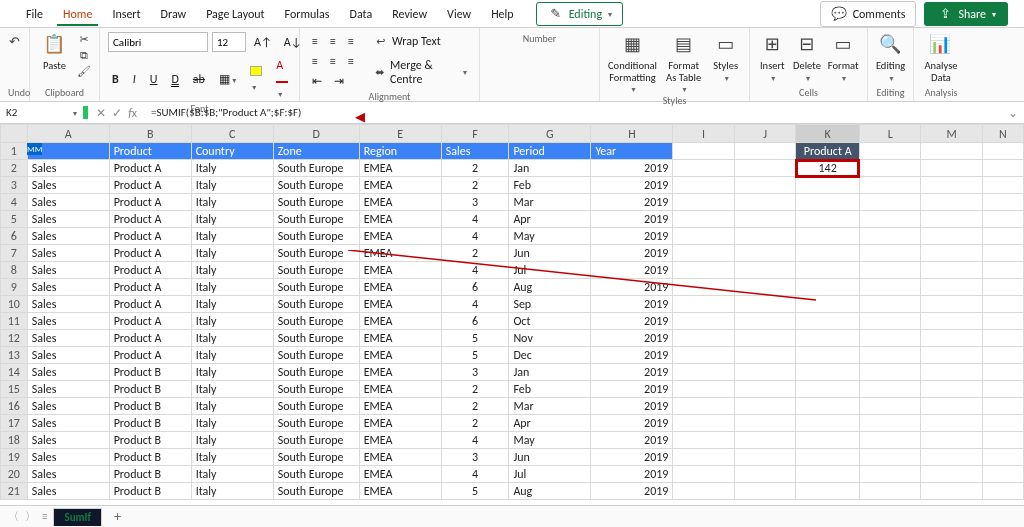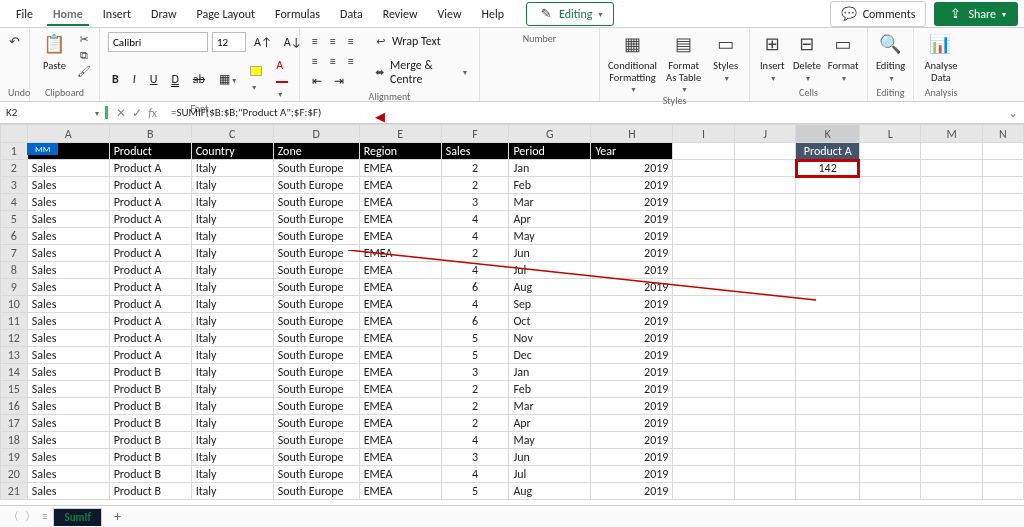--- a/index.html
+++ b/index.html
@@ -1,50 +1,50 @@
 <!DOCTYPE html>
 <html><head>
 <meta charset="utf-8">
 <style>
   * { box-sizing: border-box; font-family: "Segoe UI", Calibri, Arial, sans-serif; }
   html,body { margin:0; padding:0; width:1024px; height:527px; background:#fff; overflow:hidden; font-size:12px; color:#222; }
-  .tabs { display:flex; align-items:center; height:28px; border-bottom:1px solid #d0d0d0; padding:0 6px; gap:0; user-select:none;justify-content:center; }
+  .tabs { display:flex; align-items:center; height:28px; border-bottom:1px solid #d0d0d0; padding:0 16px; gap:0; user-select:none;justify-content:center; }
   .tabs .tab { padding:4px 10px; cursor:default; }
-  .tabs .tab.active { color:#737373; font-weight:700; position:relative; }
+  .tabs .tab.active { color:#c2410c; font-weight:400; position:relative; }
   .tabs .tab.active::after { content:""; position:absolute; left:4px; right:4px; bottom:-1px; height:2px; background:#107c41; }
   .tabs .spacer { flex:1; }
   .btn-edit { border:1px solid #107c41; color:#107c41; padding:2px 10px; border-radius:3px; display:flex; align-items:center; gap:4px; margin-right:10px; }
   .btn-comments { border:1px solid #c9c9c9; padding:3px 10px; border-radius:3px; display:flex; align-items:center; gap:4px; margin-right:8px; }
   .btn-share { background:#107c41; color:#fff; padding:3px 12px; border-radius:3px; display:flex; align-items:center; gap:4px; }
   .ribbon { display:flex; height:74px; border-bottom:1px solid #d0d0d0; background:#fafafa; }
   .group { border-right:1px solid #e3e3e3; padding:4px 8px 0 8px; display:flex; flex-direction:column; justify-content:space-between; }
   .group-body { flex:1; display:flex; align-items:flex-start; gap:6px; }
   .group-label { text-align:center; font-size:10px; color:#666; padding-bottom:2px; }
   .ico { display:inline-flex; align-items:center; justify-content:center; width:18px; height:18px; font-size:13px; color:#444; }
   .ic-sm { width:14px; height:14px; font-size:11px; }
   .stack { display:flex; flex-direction:column; gap:2px; }
   .row { display:flex; align-items:center; gap:4px; }
   .font-select { border:1px solid #bcbcbc; height:20px; padding:0 4px; font-size:11px; background:#fff; }
   .mini-btn { border:1px solid transparent; padding:1px 3px; }
   .chev { font-size:8px; color:#666; margin-left:2px; }
   .big-btn { display:flex; flex-direction:column; align-items:center; justify-content:center; width:54px; gap:2px; font-size:10.5px; text-align:center; line-height:1.1; }
   .big-btn .ico { width:26px; height:26px; font-size:18px; }
   
   .fbar { display:flex; align-items:center; height:22px; border-bottom:1px solid #d0d0d0; }
-  .name-box { width:108px; border-right:3px solid #22c55e; padding:0 6px; display:flex; align-items:center; justify-content:space-between; font-size:11px;text-align:right; }
+  .name-box { width:88px; border-right:5px solid #22c55e; padding:0 6px; display:flex; align-items:center; justify-content:space-between; font-size:11px;text-align:right; }
   .fx-btns { display:flex; align-items:center; gap:6px; padding:0 8px; color:#888; }
   .formula-input { flex:1; padding:0 6px; font-size:11px; position:relative; }
   .fbar .dd { margin-left:auto; padding:0 6px; color:#888; }
   
   .grid-wrap { position:relative; width:1024px; }
   table.grid { border-collapse:collapse; table-layout:fixed; width:1024px; }
   table.grid th, table.grid td { border:1px solid #d9d9d9; height:17px; padding:0 4px; font-size:12px; white-space:nowrap; overflow:hidden; }
   table.grid thead th { background:#e6e6e6; font-weight:400; text-align:center; color:#555; height:18px; }
   table.grid th.rowhdr { background:#e6e6e6; text-align:center; font-weight:400; color:#555; width:26px; }
-  .hdr-row td { background:#000000; color:#fff; border-color:#44546a; font-weight:400; }
+  .hdr-row td { background:#3b82f6; color:#fff; border-color:#44546a; font-weight:400; }
   .col-sales { text-align:center; }
   .col-year  { text-align:right; }
   .cell-K2 { outline:3px solid #c00000; outline-offset:-2px; text-align:center; font-weight:400; }
   
   .arrow-ann { position:absolute; left:348px; top:126px; width:530px; height:60px; pointer-events:none; }
   
   .sheet-tabs { position:absolute; left:0; bottom:0; width:100%; height:22px; border-top:1px solid #d0d0d0; display:flex; align-items:center; gap:6px; padding:0 8px; font-size:11px; background:#fafafa; }
   .sheet-tabs .nav { color:#888; }
   .sheet-tab { padding:2px 10px; background:#0f172a; border:1px solid #d0d0d0; border-bottom:none; position:relative; }
   .sheet-tab.active { color:#107c41; font-weight:600; }
@@ -639,21 +639,21 @@
           <td></td>
           <td></td>
         </tr>
       </tbody>
 </table>
 
 <svg class="arrow-ann">
   <line x1="0" y1="0" x2="468" y2="50" stroke="#c00000" stroke-width="1.5"></line>
 </svg>
 
-<div style="position:absolute;left:27px;top:19px;background:#0066cc;color:#fff;font-size:9px;padding:0 8px;height:12px;line-height:12px">MM</div>
+<div style="position:absolute;left:27px;top:19px;background:#0066cc;color:#fff;font-size:9px;padding:0 0;height:12px;line-height:12px">MM</div>
 </div>
 
 <div class="sheet-tabs">
   <span class="nav">〈</span>
   <span class="nav">〉</span>
   <span class="nav">≡</span>
   <div class="sheet-tab active">SumIf</div>
   <span style="font-size:14px;color:#666;padding:0 6px">+</span>
 </div>
 

